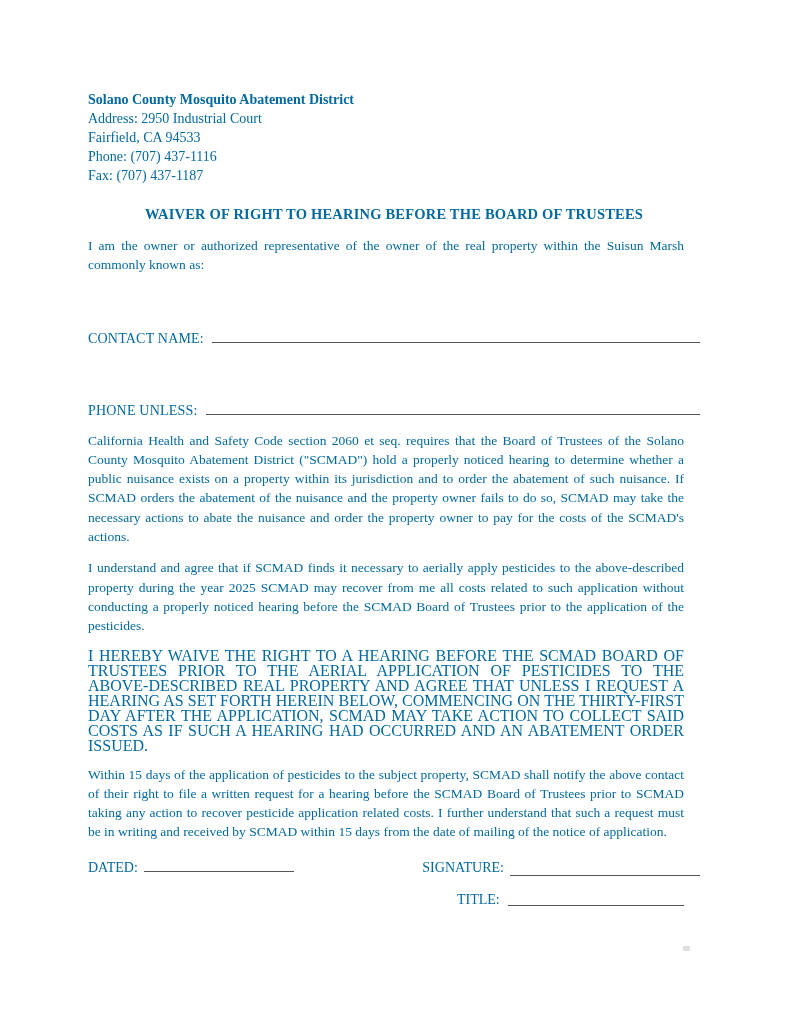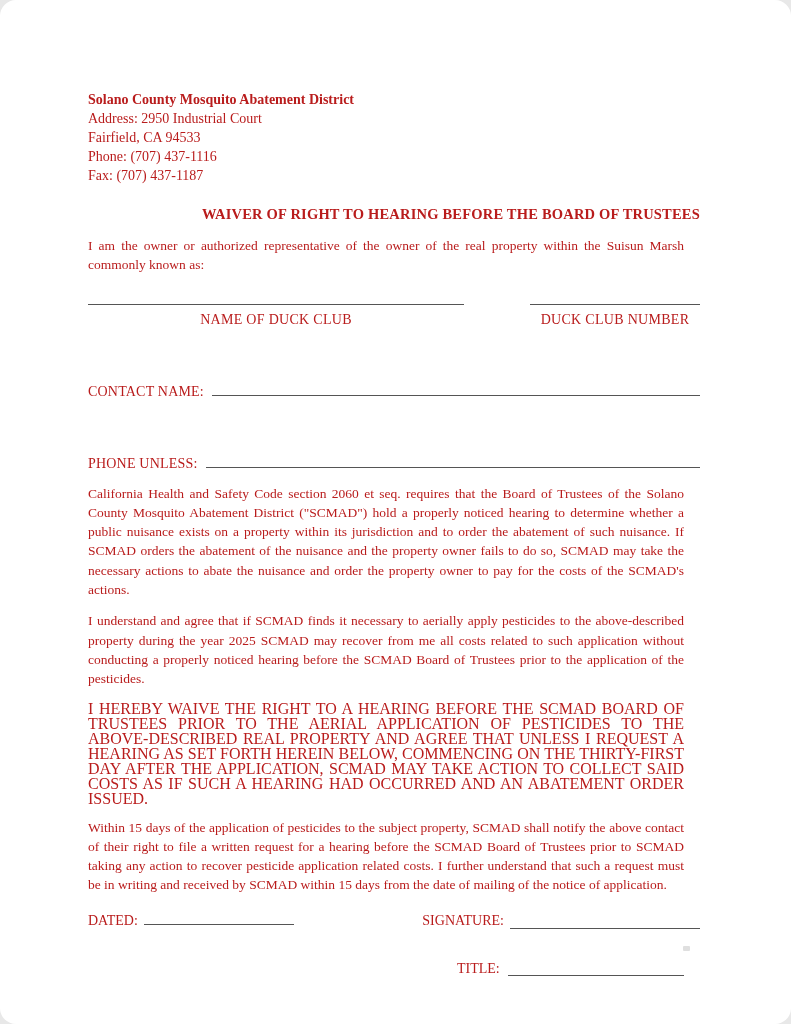--- a/index.html
+++ b/index.html
@@ -9,29 +9,28 @@
   }
   .page {
     position: relative;
     width: 791px;
     height: 1024px;
     margin: 0 auto;
     background: #ffffff;
     box-sizing: border-box;
     padding: 90px 91px 0 88px;
     font-family: "Liberation Serif", "DejaVu Serif", serif;
-    color: #b91c1c;
+    color: #0369a1;
     overflow: hidden;
-    border-radius: 16px;
   }
   .letterhead { font-size: 14px; line-height: 19px; }
   .letterhead .org { font-weight: bold; }
   .doc-title {
     margin: 21px 0 0 0;
-    text-align: right;
+    text-align: center;
     font-size: 14.5px;
     font-weight: bold;
     letter-spacing: 0.2px;
   }
   p.body {
     margin: 12px 16px 0 0;
     font-size: 13.5px;
     line-height: 19.3px;
     text-align: justify;
   }
@@ -76,22 +75,22 @@
     margin-top: 16px;
     font-size: 14px;
   }
   .sign-group { display: flex; align-items: baseline; }
   .sign-group .label { white-space: nowrap; margin-right: 6px; }
   .dated-line { width: 150px; }
   .signature-group { margin-left: auto; align-items: flex-end; }
   .signature-line { width: 190px; }
   .title-row {
     display: flex;
-    align-items: center;
-    margin-top: 32px;
+    align-items: flex-start;
+    margin-top: 16px;
     font-size: 14px;
     padding-left: 369px;
   }
   .title-row .label { white-space: nowrap; margin-right: 8px; }
   .title-line { width: 176px; }
   .scan-artifact {
     position: absolute;
     left: 683px;
     top: 946px;
     width: 7px;
@@ -111,30 +110,20 @@
     <div>Address: 2950 Industrial Court</div>
     <div>Fairfield, CA 94533</div>
     <div>Phone: (707) 437-1116</div>
     <div>Fax: (707) 437-1187</div>
   </div>
 
   <h1 class="doc-title">WAIVER OF RIGHT TO HEARING BEFORE THE BOARD OF TRUSTEES</h1>
 
   <p class="body intro">I am the owner or authorized representative of the owner of the real property within the Suisun Marsh commonly known as:</p>
 
-  <div class="club-row">
-    <div class="club-left">
-      <span class="fill-line"></span>
-      <div class="fill-label">NAME OF DUCK CLUB</div>
-    </div>
-    <div class="club-right">
-      <span class="fill-line"></span>
-      <div class="fill-label">DUCK CLUB NUMBER</div>
-    </div>
-  </div>
 
   <div class="field-row">
     <span class="label">CONTACT NAME:</span>
     <span class="fill-line grow"></span>
   </div>
 
   <div class="field-row">
     <span class="label">PHONE UNLESS:</span>
     <span class="fill-line grow"></span>
   </div>

